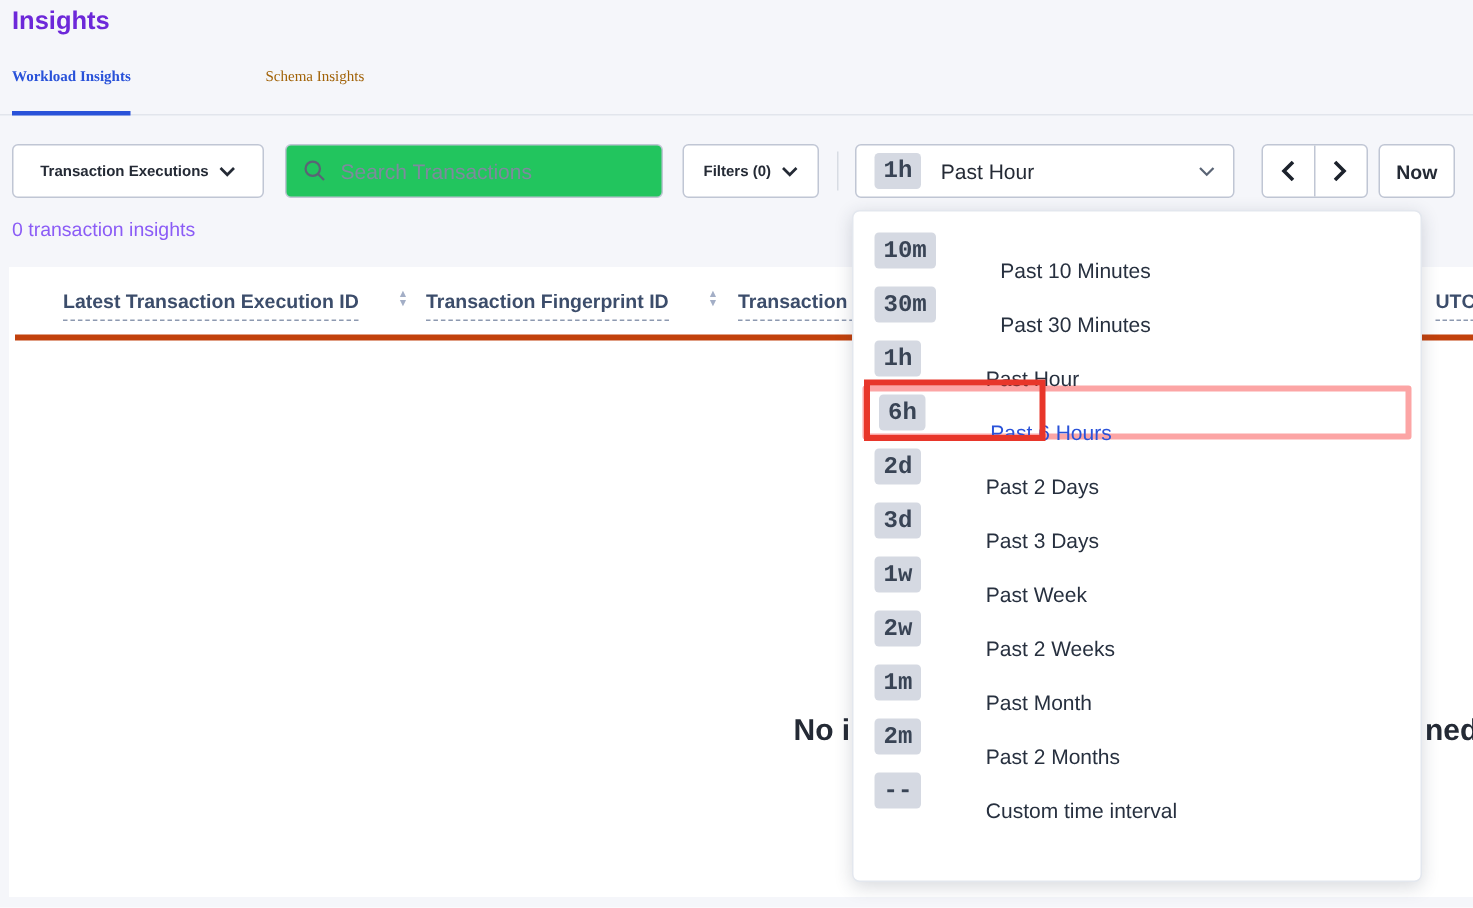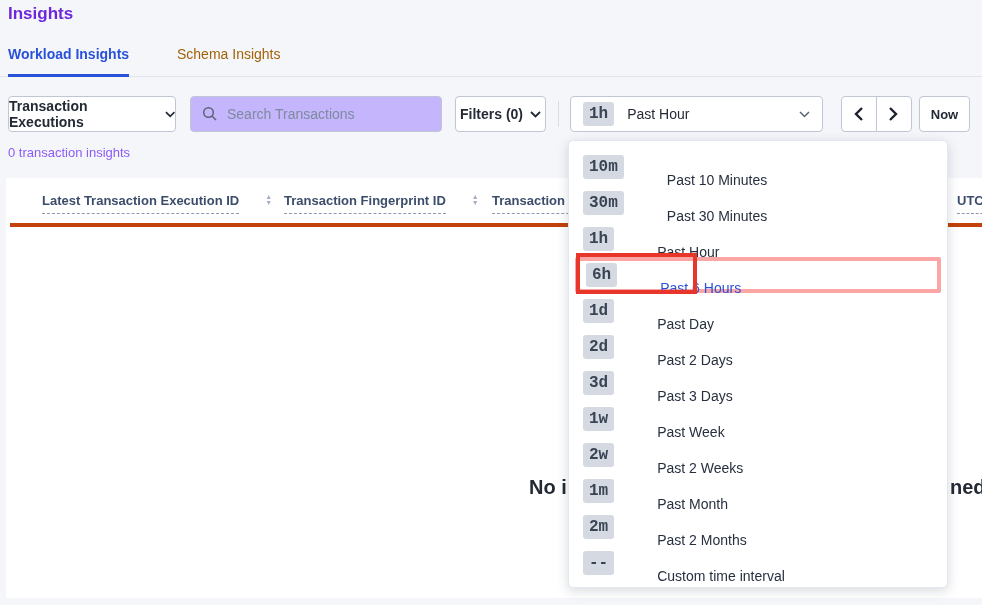--- a/index.html
+++ b/index.html
@@ -4,35 +4,35 @@
 <style>
   * { margin:0; padding:0; box-sizing:border-box; }
   html,body { width:982px; height:605px; overflow:hidden; }
   body { font-family:"Liberation Sans", sans-serif; background:#f5f6fa; color:#242a35; position:relative; }
 
   .page { position:relative; width:982px; height:605px; }
 
   
   .page-title { position:absolute; left:8px; top:4px; font-size:17px; font-weight:700; color:#6d28d9; }
   .tabbar { position:absolute; left:0; top:40px; width:982px; height:37px; border-bottom:1px solid #e2e5ec; }
-  .tab { position:absolute; top:6px; height:31px; font-size:14px; cursor:pointer; }
+  .tab { position:absolute; top:6px; height:31px; font-size:10px; cursor:pointer;font-family:Liberation Serif, serif; }
   .tab-workload { left:8px; color:#2952d9; font-weight:700; }
   .tab-workload .tab-underline { position:absolute; left:0; bottom:0; width:100%; height:3px; background:#2952d9; }
   .tab-schema { left:145px; color:#a16207; font-weight:400;margin-left:32px; }
 
   
   .btn { position:absolute; top:96px; height:36px; background:#fff; border:1px solid #c0c6d4; border-radius:4px;
-         display:flex; align-items:center; justify-content:center; font-size:14px; font-weight:700; color:#242a35; cursor:pointer; }
+         display:flex; align-items:center; justify-content:center; font-size:10px; font-weight:700; color:#242a35; cursor:pointer; }
   .btn svg { margin-left:7px; }
   .view-selector { left:8px; width:168px; }
   .filters-btn { left:455px; width:91px; }
   .now-btn { left:919px; width:51px; font-size:13px; }
 
   .search-wrap { position:absolute; left:190px; top:96px; width:252px; height:36px; }
-  .search-wrap input { width:100%; height:100%; border:1px solid #c0c6d4; border-radius:4px; background:#c4b5fd;
+  .search-wrap input { width:100%; height:100%; border:1px solid #c0c6d4; border-radius:4px; background:#22c55e;
                        padding:0 10px 0 36px; font-size:14px; font-family:"Liberation Sans", sans-serif; color:#242a35; }
   .search-wrap input::placeholder { color:#7e8a9e; }
   .search-icon { position:absolute; left:12px; top:10px; }
 
   .toolbar-divider { position:absolute; left:558px; top:101px; width:1px; height:26px; background:#d8dce3; }
 
   .time-picker { left:570px; width:253px; justify-content:flex-start; padding:0 12px; font-weight:400; font-size:14px; }
   .time-picker .chevron { position:absolute; right:12px; top:14px; }
   .badge { background:#d5d9e2; color:#394455; font-size:16px; font-weight:700; border-radius:3px;
            padding:3px 6px; min-width:28px; text-align:center; display:inline-block;font-family:Liberation Mono, monospace; }
@@ -180,24 +180,20 @@
     </div>
     <div class="dd-item">
       <span class="badge">1h</span>
       <span class="dd-label">Past Hour</span>
     </div>
     <div class="dd-item selected">
       <span class="badge">6h</span>
       <span class="dd-label">Past 6 Hours</span>
     </div>
     <div class="dd-item">
-      <span class="badge">1d</span>
-      <span class="dd-label">Past Day</span>
-    </div>
-    <div class="dd-item">
       <span class="badge">2d</span>
       <span class="dd-label">Past 2 Days</span>
     </div>
     <div class="dd-item">
       <span class="badge">3d</span>
       <span class="dd-label">Past 3 Days</span>
     </div>
     <div class="dd-item">
       <span class="badge">1w</span>
       <span class="dd-label">Past Week</span>

